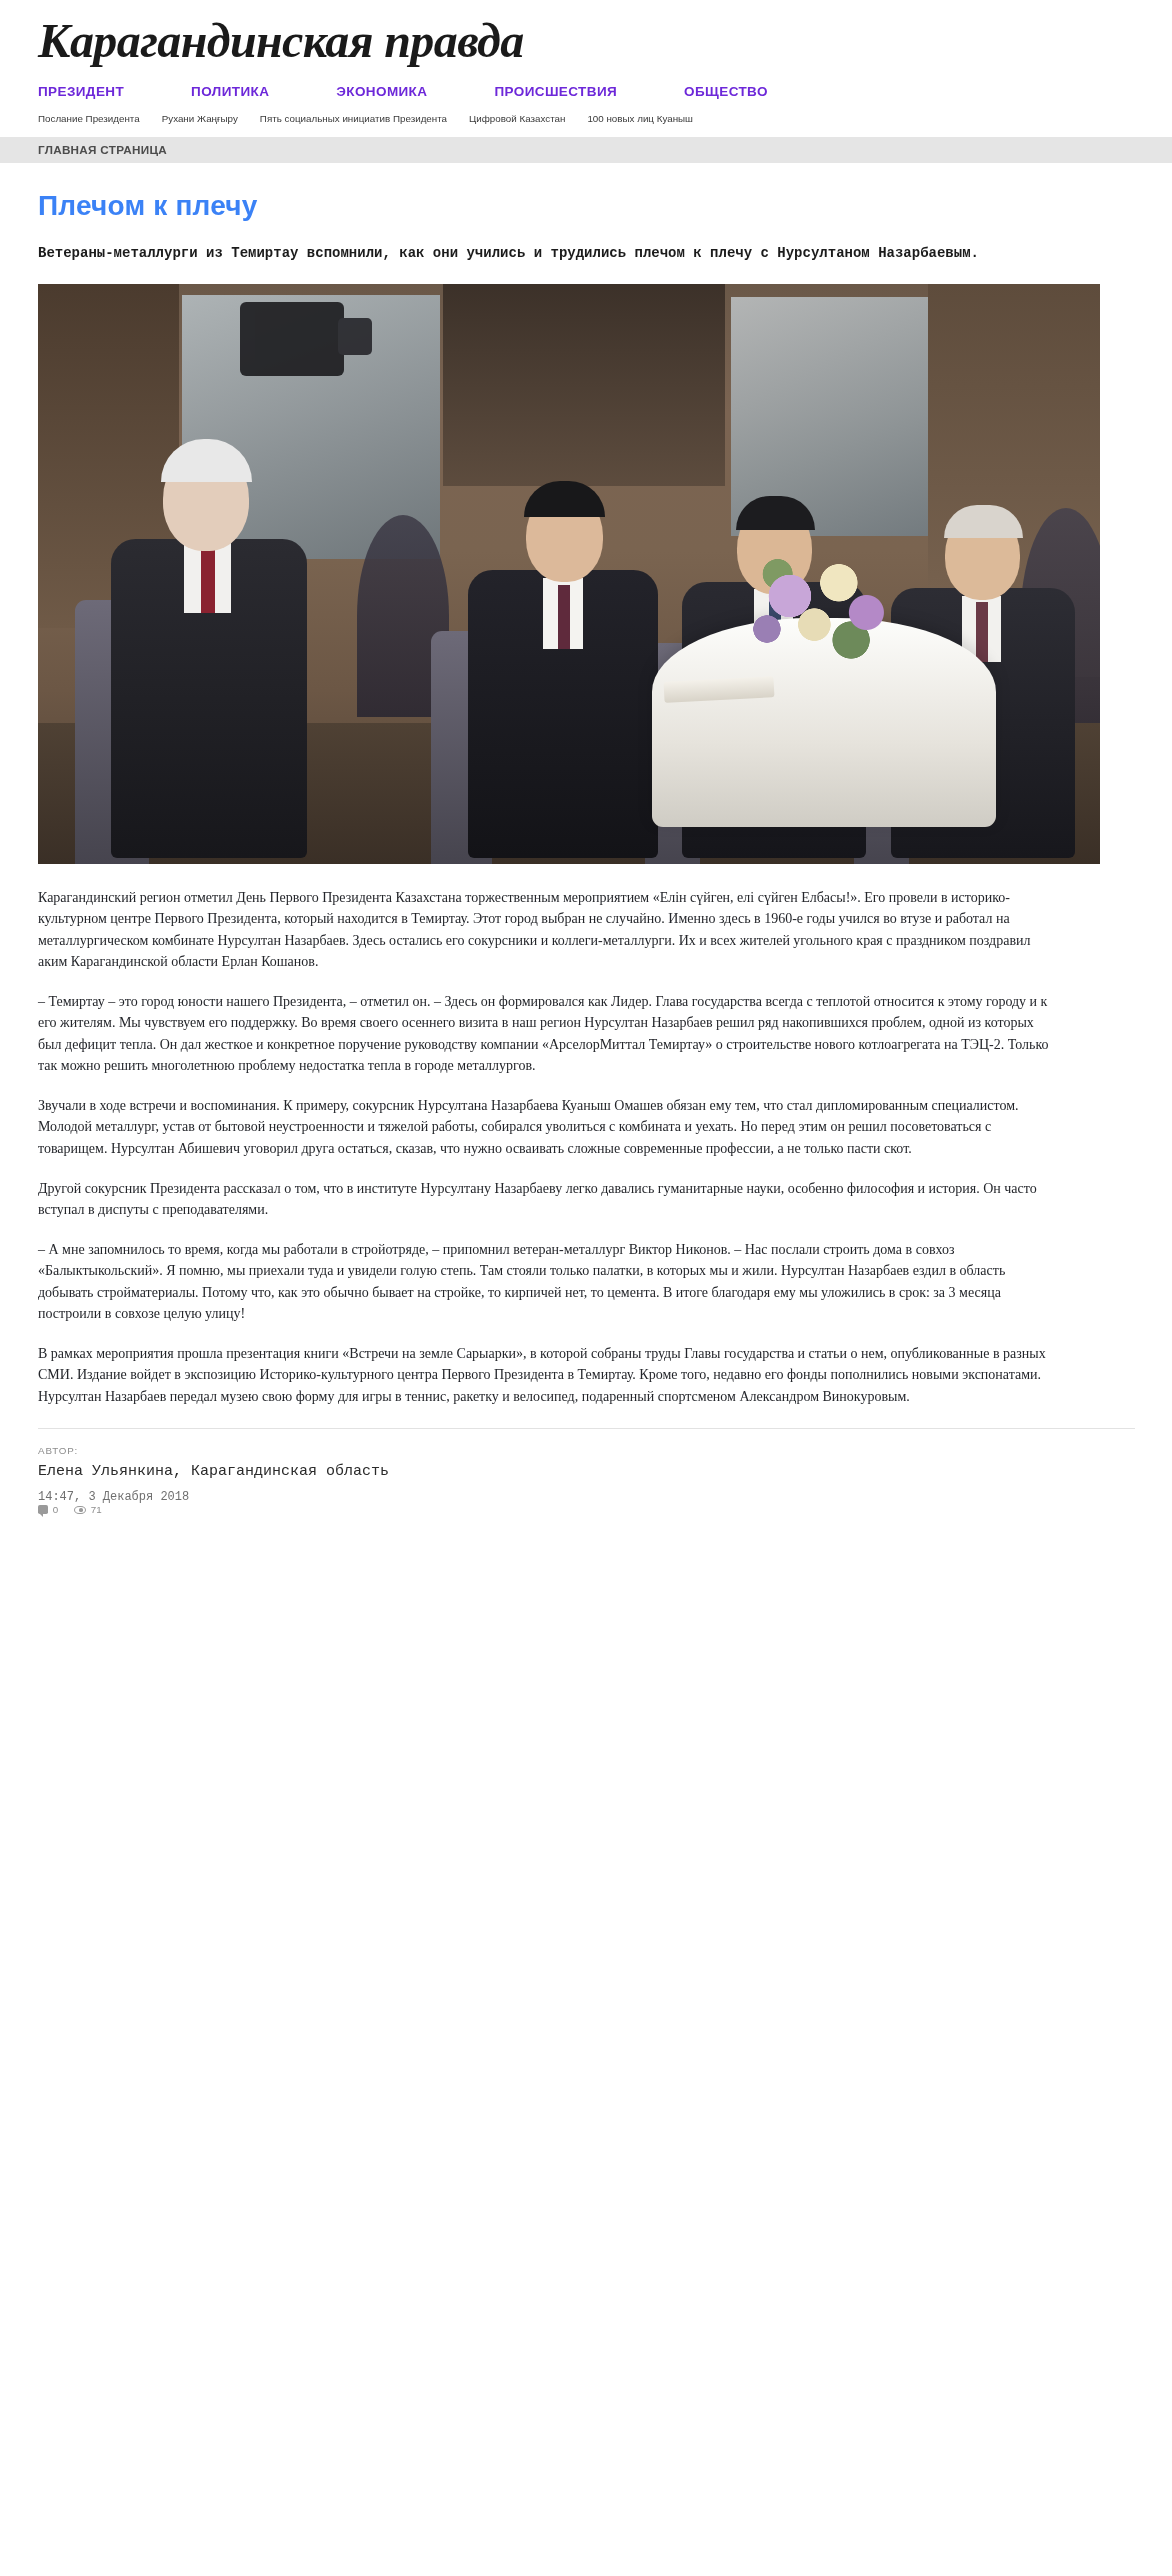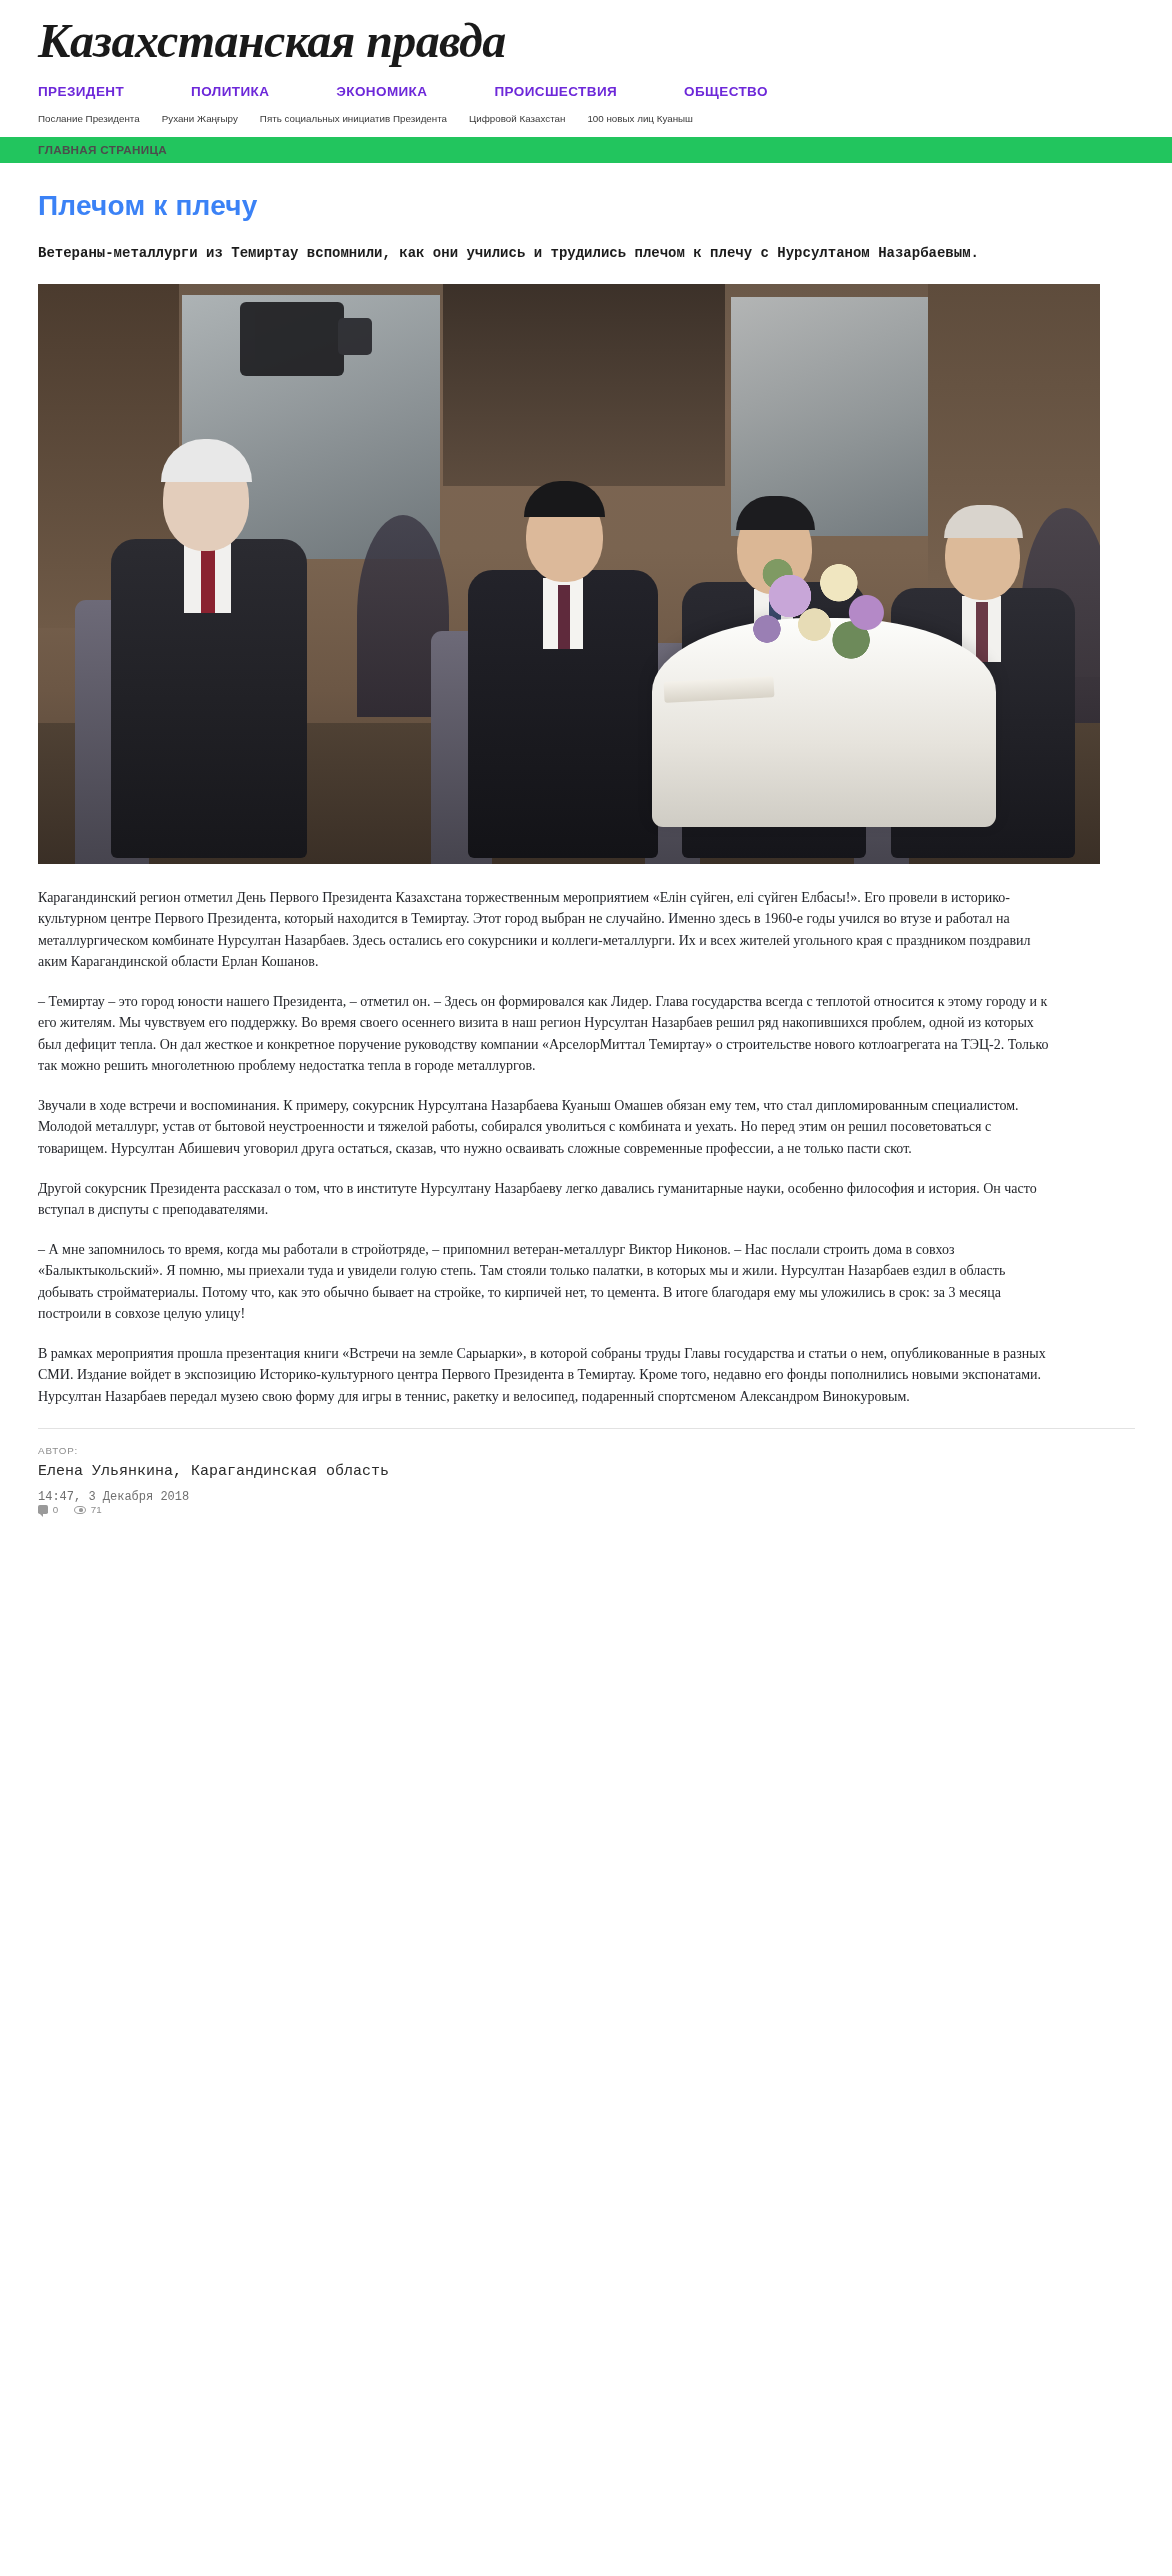--- a/index.html
+++ b/index.html
@@ -73,21 +73,21 @@
     font-family: "Liberation Sans", sans-serif;
     font-size: 9.8px;
     color: #3a3a3a;
     text-decoration: none;
     margin-right: 22px;
     white-space: nowrap;
   }
   
   .crumbbar {
     margin-top: 12.3px;
-    background: #22c55e;
+    background: #e5e5e5;
     height: 26px;
     display: flex;
     align-items: center;
     padding-left: 38px;
   }
   .crumbbar a {
     font-family: "Liberation Sans", sans-serif;
     font-size: 11.7px;
     font-weight: bold;
     letter-spacing: 0.3px;
@@ -277,21 +277,21 @@
     content:""; position:absolute; left: 3.7px; top: 1.5px;
     width: 3.7px; height: 3.7px; border-radius: 50%; background:#9a9a9a;
   }
 </style>
 </head>
 <body>
 
 <div class="page">
 
   <header class="masthead">
-    <div class="logo">Казахстанская правда</div>
+    <div class="logo">Карагандинская правда</div>
   </header>
 
   <nav class="mainnav">
     <div class="mainnav-inner">
       <a class="item-1" href="#">ПРЕЗИДЕНТ</a>
       <a class="item-2" href="#">ПОЛИТИКА</a>
       <a class="item-3" href="#">ЭКОНОМИКА</a>
       <a class="item-4" href="#">ПРОИСШЕСТВИЯ</a>
       <a class="item-5" href="#">ОБЩЕСТВО</a>
     </div>

